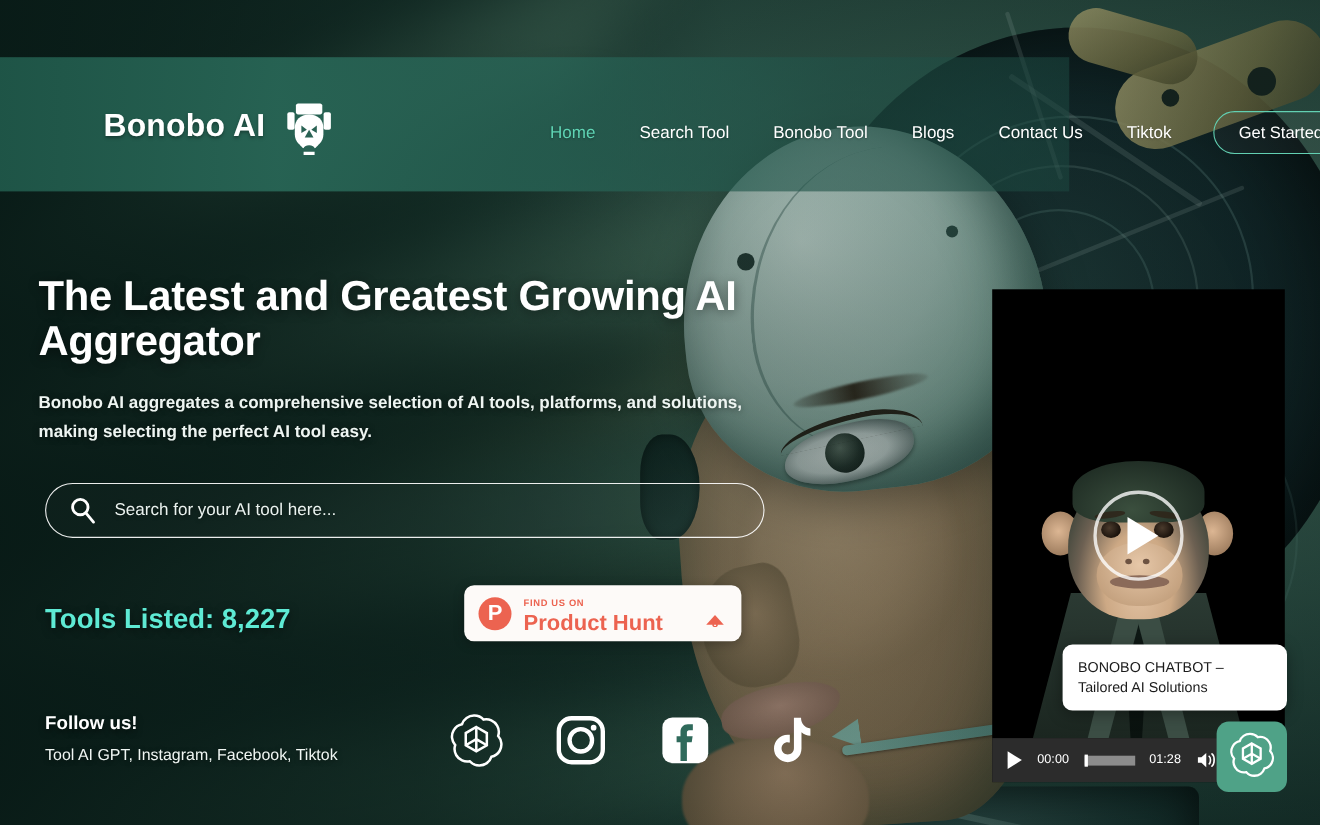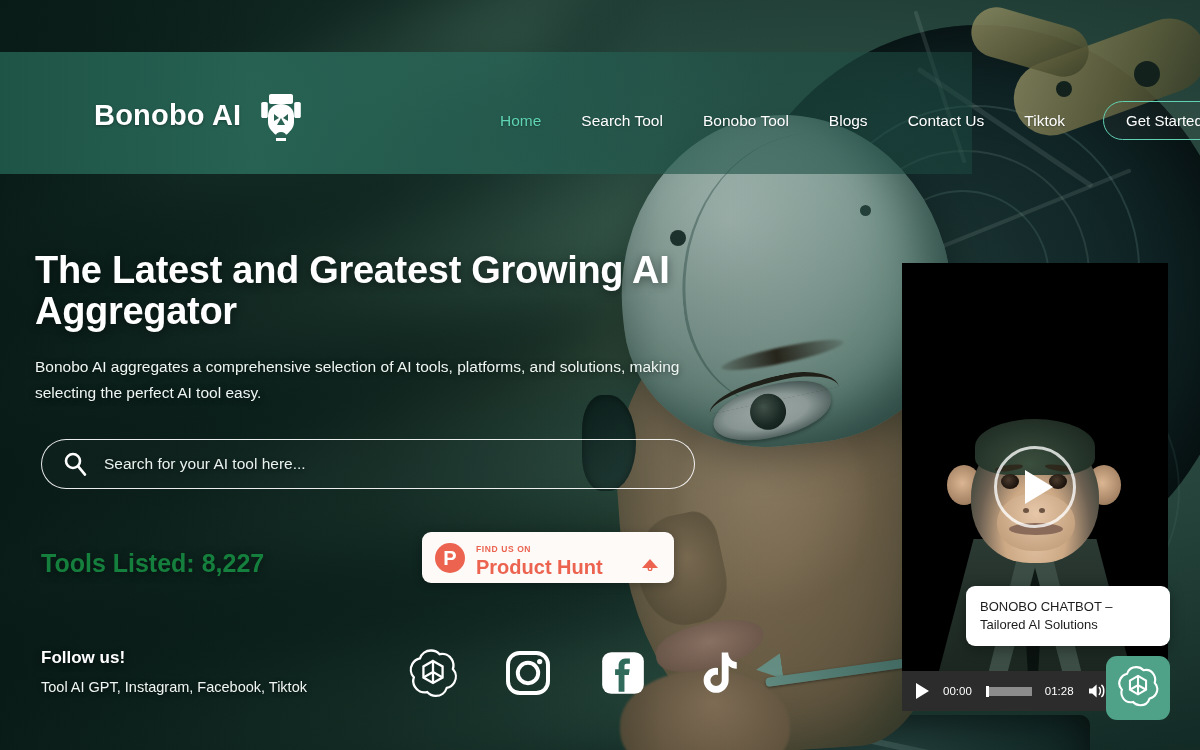--- a/index.html
+++ b/index.html
@@ -248,39 +248,40 @@
     color:#ffffff; font-size:38px; line-height:41px; font-weight:bold;
     letter-spacing:-.3px;
     text-shadow:0 2px 10px rgba(0,0,0,.45);
     max-width:660px;
   }
   .subhead {
     margin-top:22px;
     color:#eef5f2; font-size:15.5px; line-height:26px;
     text-shadow:0 1px 6px rgba(0,0,0,.5);
     max-width:690px;
+    font-weight:bold;
   }
 
   .search-wrap {
     position:absolute; left:41px; top:439px; width:654px; height:50px;
     border:1.6px solid rgba(255,255,255,.92);
     border-radius:26px;
     display:flex; align-items:center;
     background:rgba(255,255,255,.02);
     z-index:10;
   }
   .search-icon { margin-left:20px; width:26px; height:26px; flex:0 0 auto;}
   .search-placeholder {
     margin-left:16px; color:#eaf2ef; font-size:15.5px;
     text-shadow:0 1px 4px rgba(0,0,0,.45);
   }
 
   .tools-listed {
     position:absolute; left:41px; top:549px;
-    color:#15803d; font-size:25px; font-weight:bold;
+    color:#5eead4; font-size:25px; font-weight:bold;
     text-shadow:0 2px 8px rgba(0,0,0,.5);
     z-index:10;
   }
 
   
   .ph-badge {
     position:absolute; left:422px; top:532px; width:252px; height:51px;
     background:#fdfaf8; border-radius:9px;
     display:flex; align-items:center;
     box-shadow:0 2px 10px rgba(0,0,0,.25);

